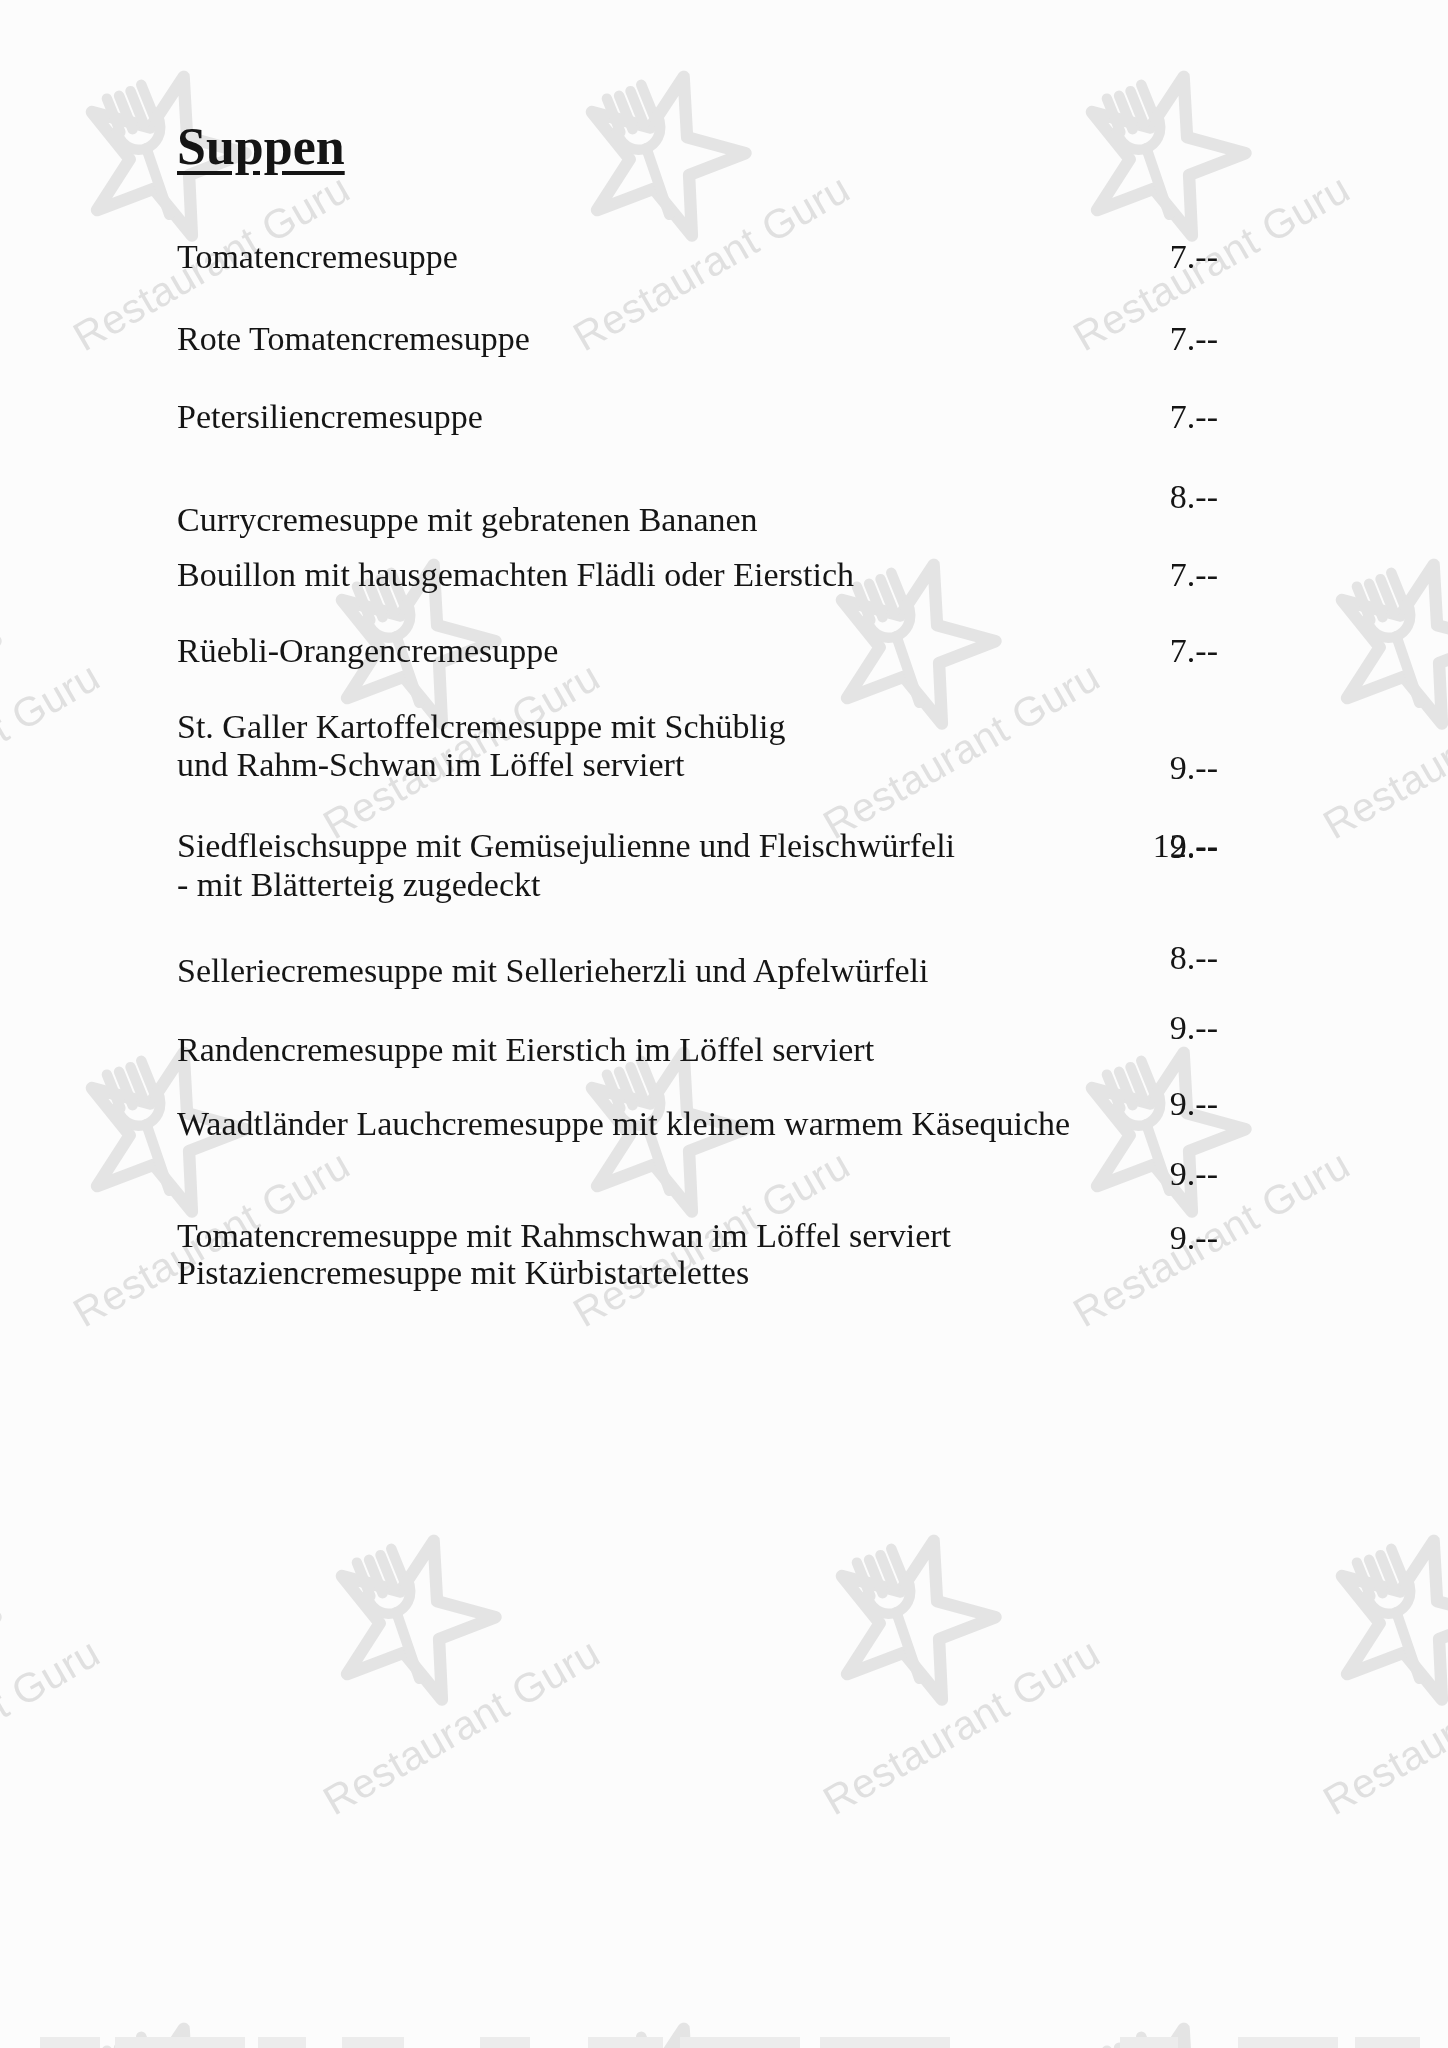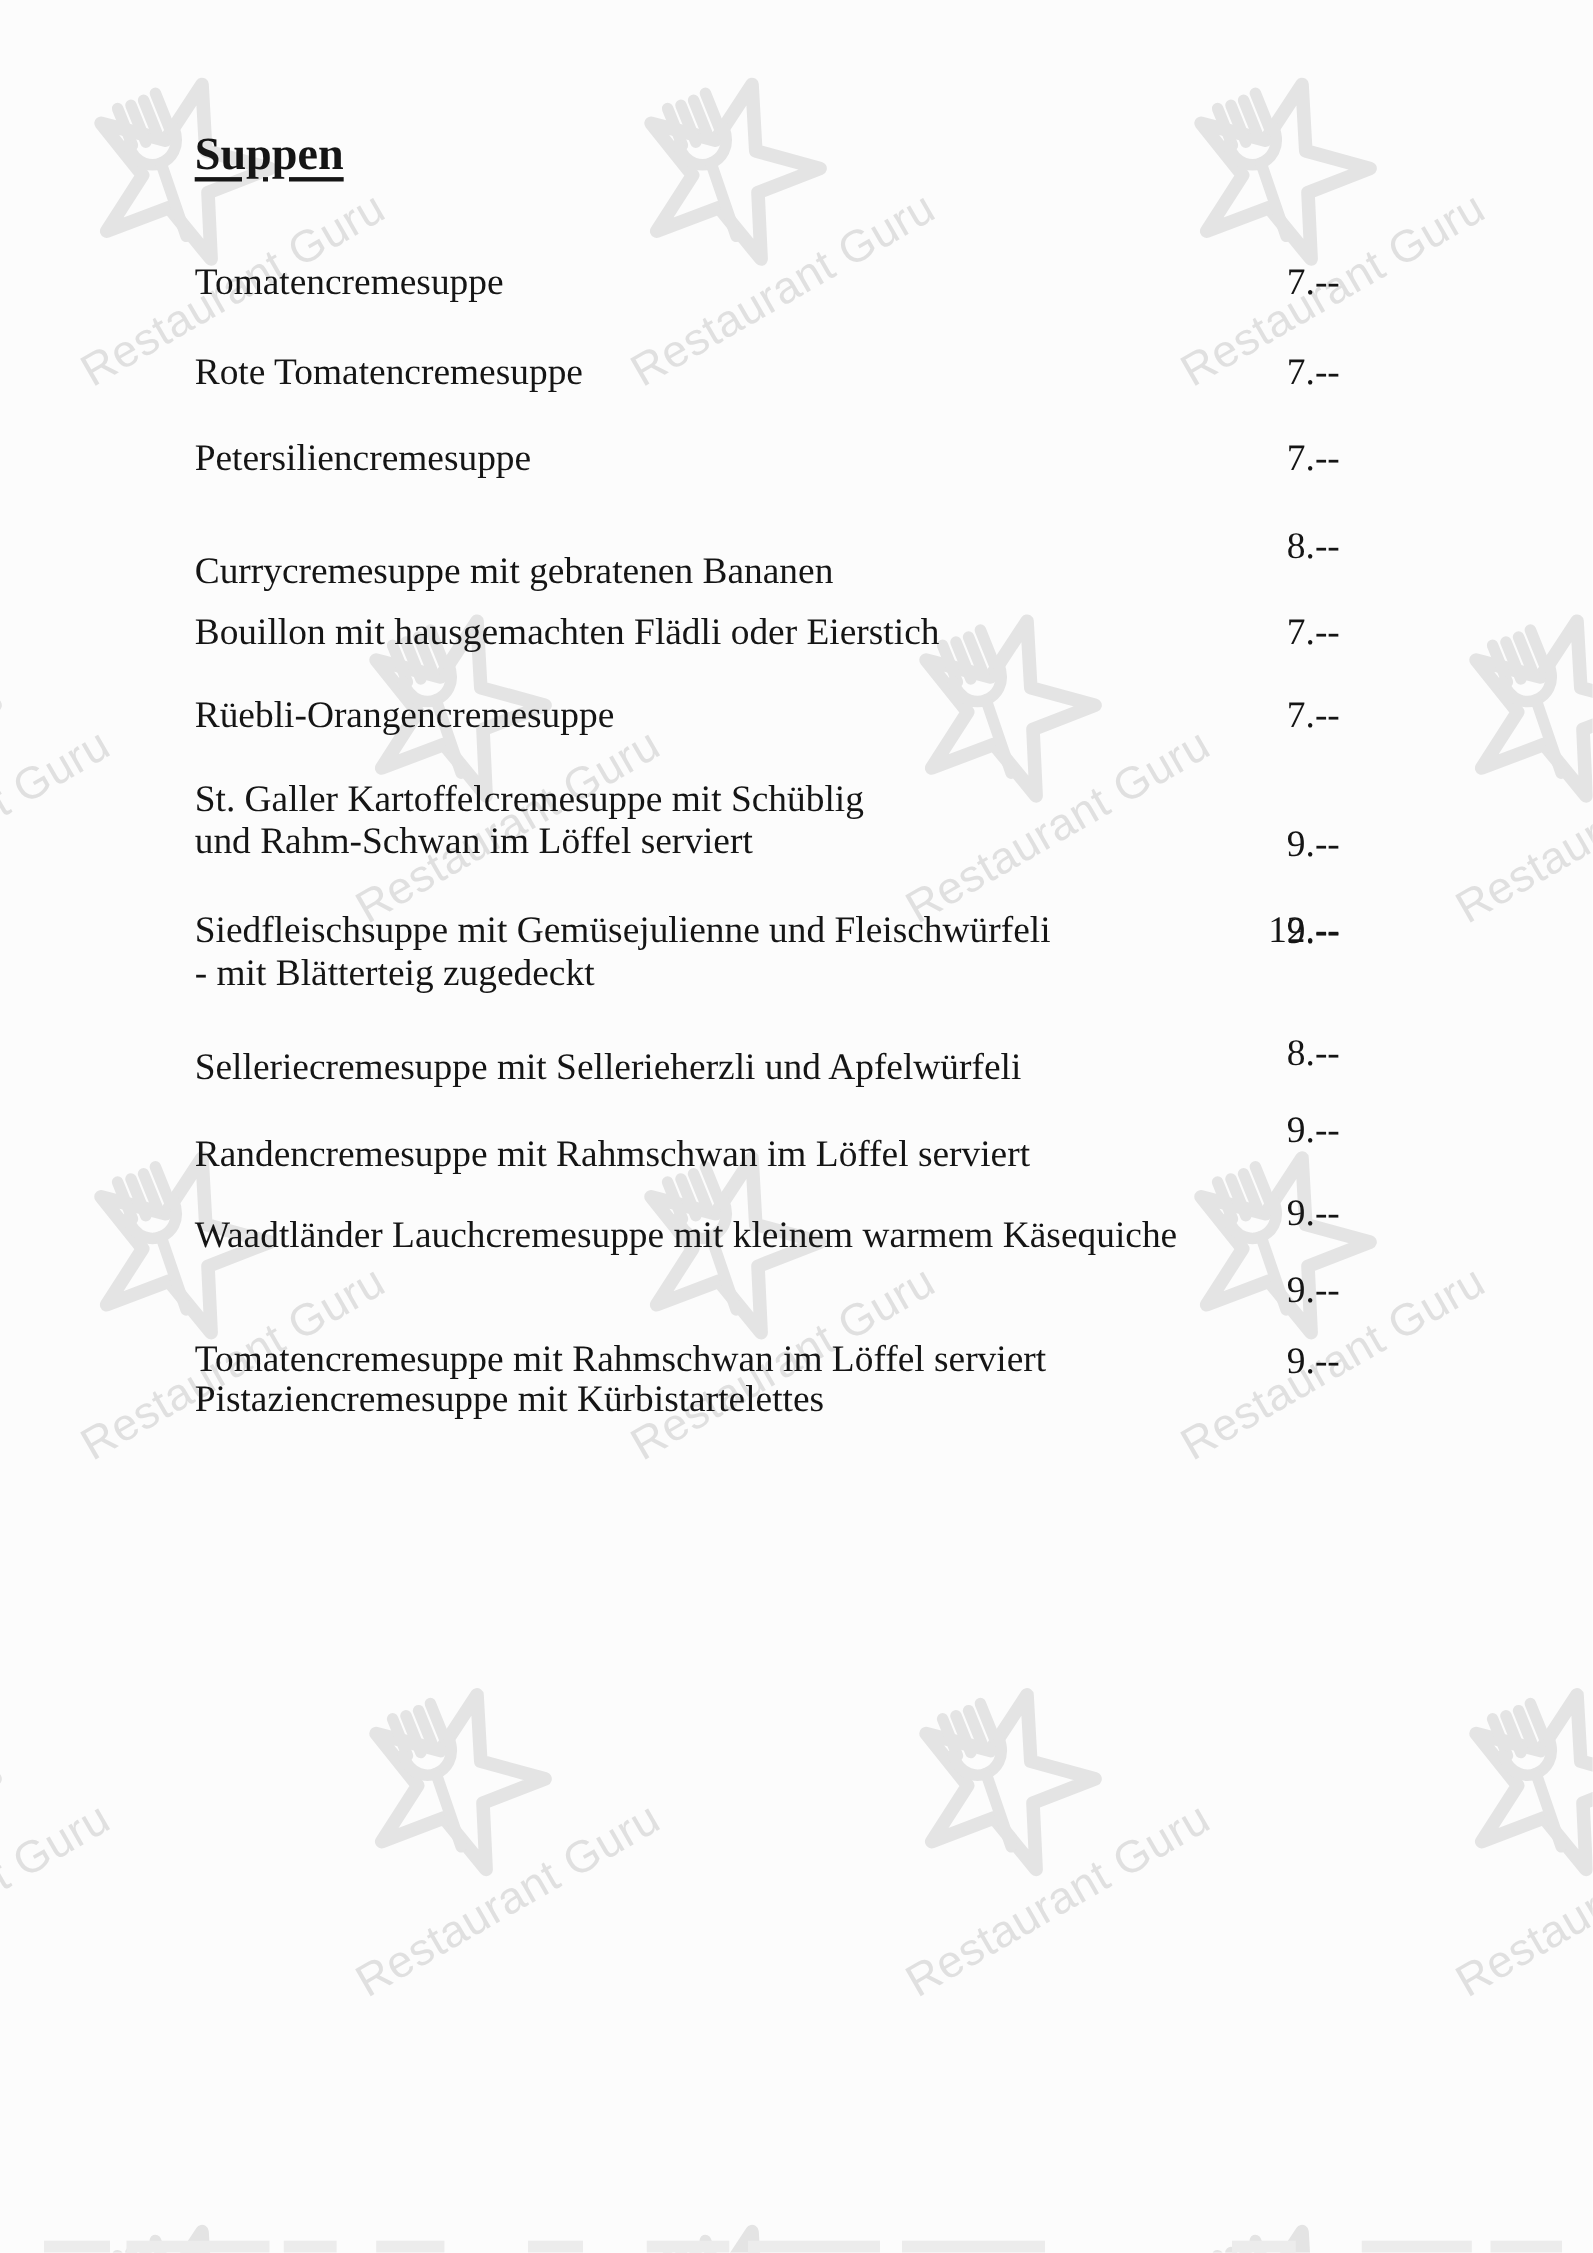--- a/index.html
+++ b/index.html
@@ -18,21 +18,21 @@
     position:absolute;left:22px;top:244px;
     font-family:"Liberation Sans", sans-serif;
     font-size:41px;letter-spacing:0.5px;
     color:#e0e0e0;white-space:nowrap;
     transform:rotate(-30deg);transform-origin:0 100%;
   }
   
   .content{position:relative;z-index:1;}
   .section-title{
     position:absolute;left:177px;top:117px;
-    font-size:42px;font-weight:bold;
+    font-size:52px;font-weight:bold;
     text-decoration:underline;
     text-decoration-thickness:4px;
     text-underline-offset:7px;
   }
   .line{
     position:absolute;left:177px;
     font-size:34px;line-height:40px;white-space:nowrap;
   }
   .price{
     position:absolute;left:1050px;width:168px;
@@ -205,21 +205,21 @@
     <div class="price" style="top:748px">9.--</div>
 
     <div class="line" style="top:826px">Siedfleischsuppe mit Gemüsejulienne und Fleischwürfeli</div>
     <div class="price" style="top:827px">9.--</div>
     <div class="line" style="top:865px">- mit Blätterteig zugedeckt</div>
     <div class="price" style="top:826px">12.--</div>
 
     <div class="line" style="top:951px">Selleriecremesuppe mit Sellerieherzli und Apfelwürfeli</div>
     <div class="price" style="top:938px">8.--</div>
 
-    <div class="line" style="top:1030px">Randencremesuppe mit Rahmschwan im Löffel serviert</div>
+    <div class="line" style="top:1030px">Randencremesuppe mit Eierstich im Löffel serviert</div>
     <div class="price" style="top:1008px">9.--</div>
 
     <div class="line" style="top:1104px">Waadtländer Lauchcremesuppe mit kleinem warmem Käsequiche</div>
     <div class="price" style="top:1084px">9.--</div>
 
     <div class="line" style="top:1216px">Tomatencremesuppe mit Rahmschwan im Löffel serviert</div>
     <div class="price" style="top:1154px">9.--</div>
 
     <div class="line" style="top:1253px">Pistaziencremesuppe mit Kürbistartelettes</div>
     <div class="price" style="top:1218px">9.--</div>

